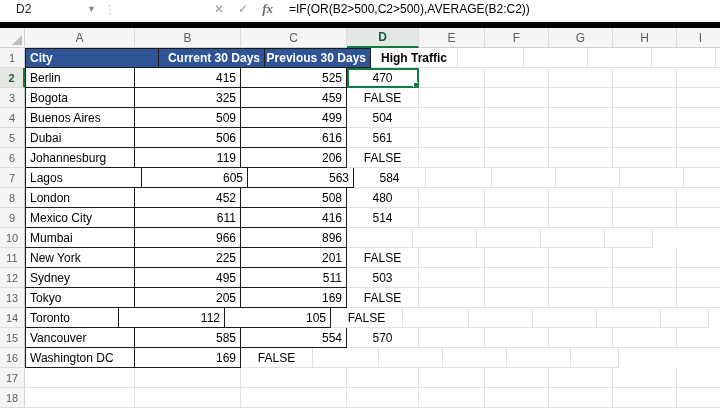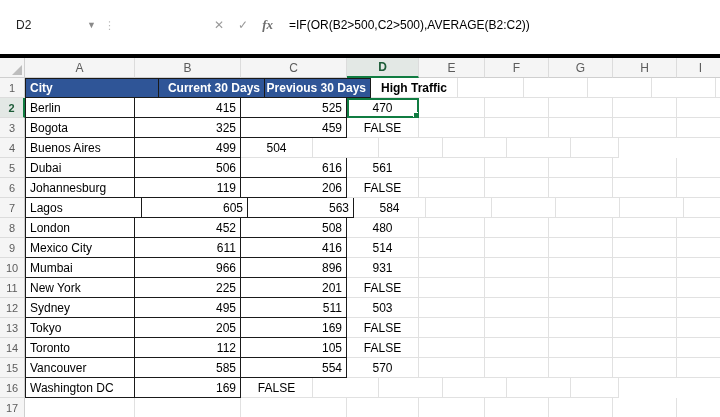--- a/index.html
+++ b/index.html
@@ -5,22 +5,22 @@
   * { margin:0; padding:0; box-sizing:border-box; }
   html,body { background:#fff; }
   body { font-family:"Liberation Sans", sans-serif; }
   #app{
     position:relative; width:720px; height:417px; overflow:hidden;
     background:#fff; font-size:12px; color:#000;
   }
 
   
   .formula-bar{
-    height:58px; display:flex; align-items:center;
-    background:#fff; border-bottom:4px solid #000000;
+    height:28px; display:flex; align-items:center;
+    background:#fff; border-bottom:6px solid #000000;
     padding:4px 6px 8px 8px;
   }
   .name-box{
     width:92px; height:22px; display:flex; align-items:center;
     padding:0 4px 0 8px; background:#fff; cursor:default;
   }
   .nb-text{ flex:1; font-size:12px; color:#222; }
   .nb-chevron{ font-size:9px; color:#8a8a8a; padding-left:4px; }
   .vdots{ color:#b9b9b9; font-size:11px; padding:0 4px; letter-spacing:-1px; }
   .fb-icons{ display:flex; align-items:center; gap:14px; margin-left:96px; }
@@ -165,20 +165,21 @@
         <div class="cell ctr" style="width: 72px;">FALSE</div>
         <div class="cell" style="width: 66px;"></div>
         <div class="cell" style="width: 64px;"></div>
         <div class="cell" style="width: 64px;"></div>
         <div class="cell" style="width: 64px;"></div>
         <div class="cell" style="width: 48px;"></div>
       </div>
       <div class="grow">
         <div class="rowhead">4</div>
         <div class="cell tb tbl" style="width: 110px;">Buenos Aires</div>
+        <div class="cell num tb" style="width: 106px;">509</div>
         <div class="cell num tb" style="width: 106px;">499</div>
         <div class="cell ctr" style="width: 72px;">504</div>
         <div class="cell" style="width: 66px;"></div>
         <div class="cell" style="width: 64px;"></div>
         <div class="cell" style="width: 64px;"></div>
         <div class="cell" style="width: 64px;"></div>
         <div class="cell" style="width: 48px;"></div>
       </div>
       <div class="grow">
         <div class="rowhead">5</div>
@@ -238,21 +239,20 @@
         <div class="cell" style="width: 64px;"></div>
         <div class="cell" style="width: 64px;"></div>
         <div class="cell" style="width: 64px;"></div>
         <div class="cell" style="width: 48px;"></div>
       </div>
       <div class="grow">
         <div class="rowhead">10</div>
         <div class="cell tb tbl" style="width: 110px;">Mumbai</div>
         <div class="cell num tb" style="width: 106px;">966</div>
         <div class="cell num tb" style="width: 106px;">896</div>
-        <div class="cell ctr" style="width: 72px;">931</div>
         <div class="cell" style="width: 66px;"></div>
         <div class="cell" style="width: 64px;"></div>
         <div class="cell" style="width: 64px;"></div>
         <div class="cell" style="width: 64px;"></div>
         <div class="cell" style="width: 48px;"></div>
       </div>
       <div class="grow">
         <div class="rowhead">11</div>
         <div class="cell tb tbl" style="width: 110px;">New York</div>
         <div class="cell num tb" style="width: 106px;">225</div>
@@ -283,21 +283,21 @@
         <div class="cell num tb" style="width: 106px;">169</div>
         <div class="cell ctr" style="width: 72px;">FALSE</div>
         <div class="cell" style="width: 66px;"></div>
         <div class="cell" style="width: 64px;"></div>
         <div class="cell" style="width: 64px;"></div>
         <div class="cell" style="width: 64px;"></div>
         <div class="cell" style="width: 48px;"></div>
       </div>
       <div class="grow">
         <div class="rowhead">14</div>
-        <div class="cell tb tbl" style="width: 110px;">Toronto</div>
+        <div class="cell tb tbl" style="width: 94px;">Toronto</div>
         <div class="cell num tb" style="width: 106px;">112</div>
         <div class="cell num tb" style="width: 106px; text-align: center;">105</div>
         <div class="cell ctr" style="width: 72px;">FALSE</div>
         <div class="cell" style="width: 66px;"></div>
         <div class="cell" style="width: 64px;"></div>
         <div class="cell" style="width: 64px;"></div>
         <div class="cell" style="width: 64px;"></div>
         <div class="cell" style="width: 48px;"></div>
       </div>
       <div class="grow">

